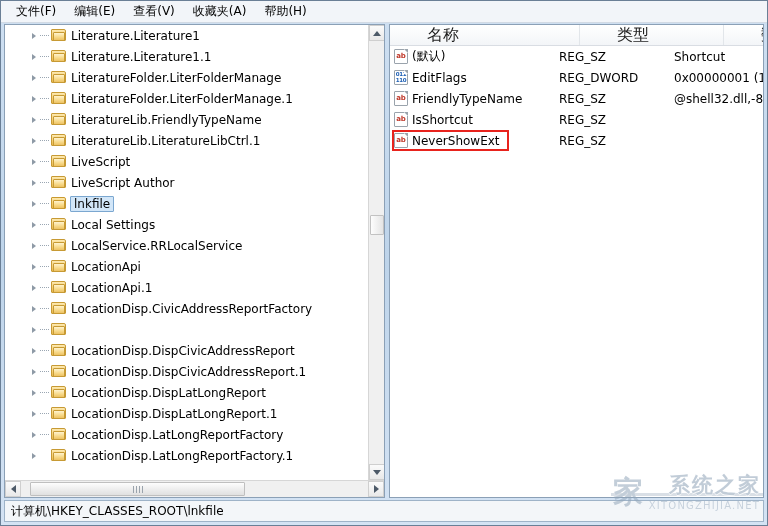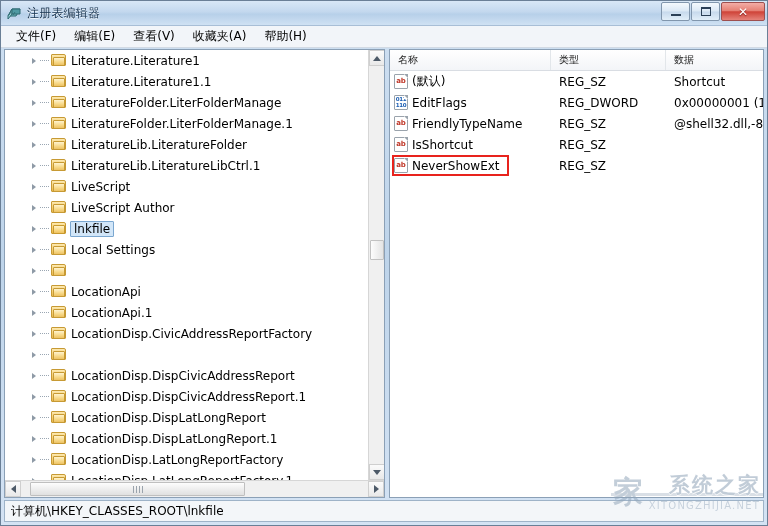--- a/index.html
+++ b/index.html
@@ -139,23 +139,23 @@
   }
   .grip{width:1px;height:7px;background:#9aa3ac;margin:0 1px;}
 
   
   .lv-head{
     flex:0 0 20px;height:20px;display:flex;
     background:linear-gradient(180deg,#ffffff,#f3f5f8);
     border-bottom:1px solid #d9dde3;
   }
   .lv-col{
-    font-size:10px;color:#1c1c1c;display:flex;align-items:center;
+    font-size:16px;color:#1c1c1c;display:flex;align-items:center;
     padding-left:8px;box-sizing:border-box;
-    border-right:1px solid #e2e6ea;white-space:nowrap;
+    border-right:1px solid #e2e6ea;white-space:nowrap;margin-left:29px;
   }
   .c-name{flex:0 0 161px;}
   .c-type{flex:0 0 115px;font-family:Liberation Serif, serif;}
   .c-data{flex:1 1 auto;border-right:none;}
   .lv-body{flex:1 1 auto;position:relative;overflow:hidden;background:#fff;}
   .lrow{height:21px;display:flex;align-items:center;white-space:nowrap;}
   .cell{font-size:12px;color:#000;box-sizing:border-box;padding-left:8px;overflow:hidden;}
   .cell.name{flex:0 0 161px;display:flex;align-items:center;padding-left:4px;}
   .cell.type{flex:0 0 115px;}
   .cell.data{flex:1 1 auto;}
@@ -203,43 +203,20 @@
     position:absolute;left:2px;top:18px;width:46px;height:34px;
     color:#93a7bb;font-size:30px;font-weight:bold;line-height:34px;
   }
   .wm-bar{position:absolute;left:0;right:0;top:36px;height:3px;background:#8296ab;opacity:.55;}
 </style>
 </head>
 <body>
 
 <div class="window">
 
-  <div class="titlebar">
-    <span class="app-icon">
-      <svg width="16" height="16" viewBox="0 0 16 16">
-        <path d="M2 11 L6 4 L14 4 L10 11 Z" fill="#6fb7bd" stroke="#2e6b72" stroke-width="1"></path>
-        <path d="M2 11 L6 4 L6 9 L2 14 Z" fill="#9fd6da" stroke="#2e6b72" stroke-width="1"></path>
-        <path d="M6 4 L14 4 L14 9 L6 9 Z" fill="#4f9aa3" stroke="#2e6b72" stroke-width="1"></path>
-        <path d="M3 10 L5 7 M7 10 L9 7" stroke="#2e6b72" stroke-width="0.8"></path>
-      </svg>
-    </span>
-    <span class="title-text">注册表编辑器</span>
-
-    <div class="winbtns">
-      <div class="wbtn">
-        <span class="wb-min"></span>
-      </div>
-      <div class="wbtn">
-        <span class="wb-max"></span>
-      </div>
-      <div class="wbtn close">
-        <span class="wb-x">✕</span>
-      </div>
-    </div>
-  </div>
 
   <div class="menubar">
     <div class="menu-item">文件(F)</div>
     <div class="menu-item">编辑(E)</div>
     <div class="menu-item">查看(V)</div>
     <div class="menu-item">收藏夹(A)</div>
     <div class="menu-item">帮助(H)</div>
   </div>
 
   <div class="panes">
@@ -283,21 +260,21 @@
               </span>
               <span class="tlabel">LiteratureFolder.LiterFolderManage.1</span>
             </div>
             <div class="tnode">
               <span class="expander"></span>
               <span class="dots"></span>
               <span class="folder">
                 <i class="f-back"></i>
                 <i class="f-front"></i>
               </span>
-              <span class="tlabel">LiteratureLib.LiteratureFolder</span>
+              <span class="tlabel">LiteratureLib.FriendlyTypeName</span>
             </div>
             <div class="tnode">
               <span class="expander"></span>
               <span class="dots"></span>
               <span class="folder">
                 <i class="f-back"></i>
                 <i class="f-front"></i>
               </span>
               <span class="tlabel">LiteratureLib.LiteratureLibCtrl.1</span>
             </div>
@@ -337,20 +314,21 @@
               </span>
               <span class="tlabel">Local Settings</span>
             </div>
             <div class="tnode">
               <span class="expander"></span>
               <span class="dots"></span>
               <span class="folder">
                 <i class="f-back"></i>
                 <i class="f-front"></i>
               </span>
+              <span class="tlabel">LocalService.RRLocalService</span>
             </div>
             <div class="tnode">
               <span class="expander"></span>
               <span class="dots"></span>
               <span class="folder">
                 <i class="f-back"></i>
                 <i class="f-front"></i>
               </span>
               <span class="tlabel">LocationApi</span>
             </div>

